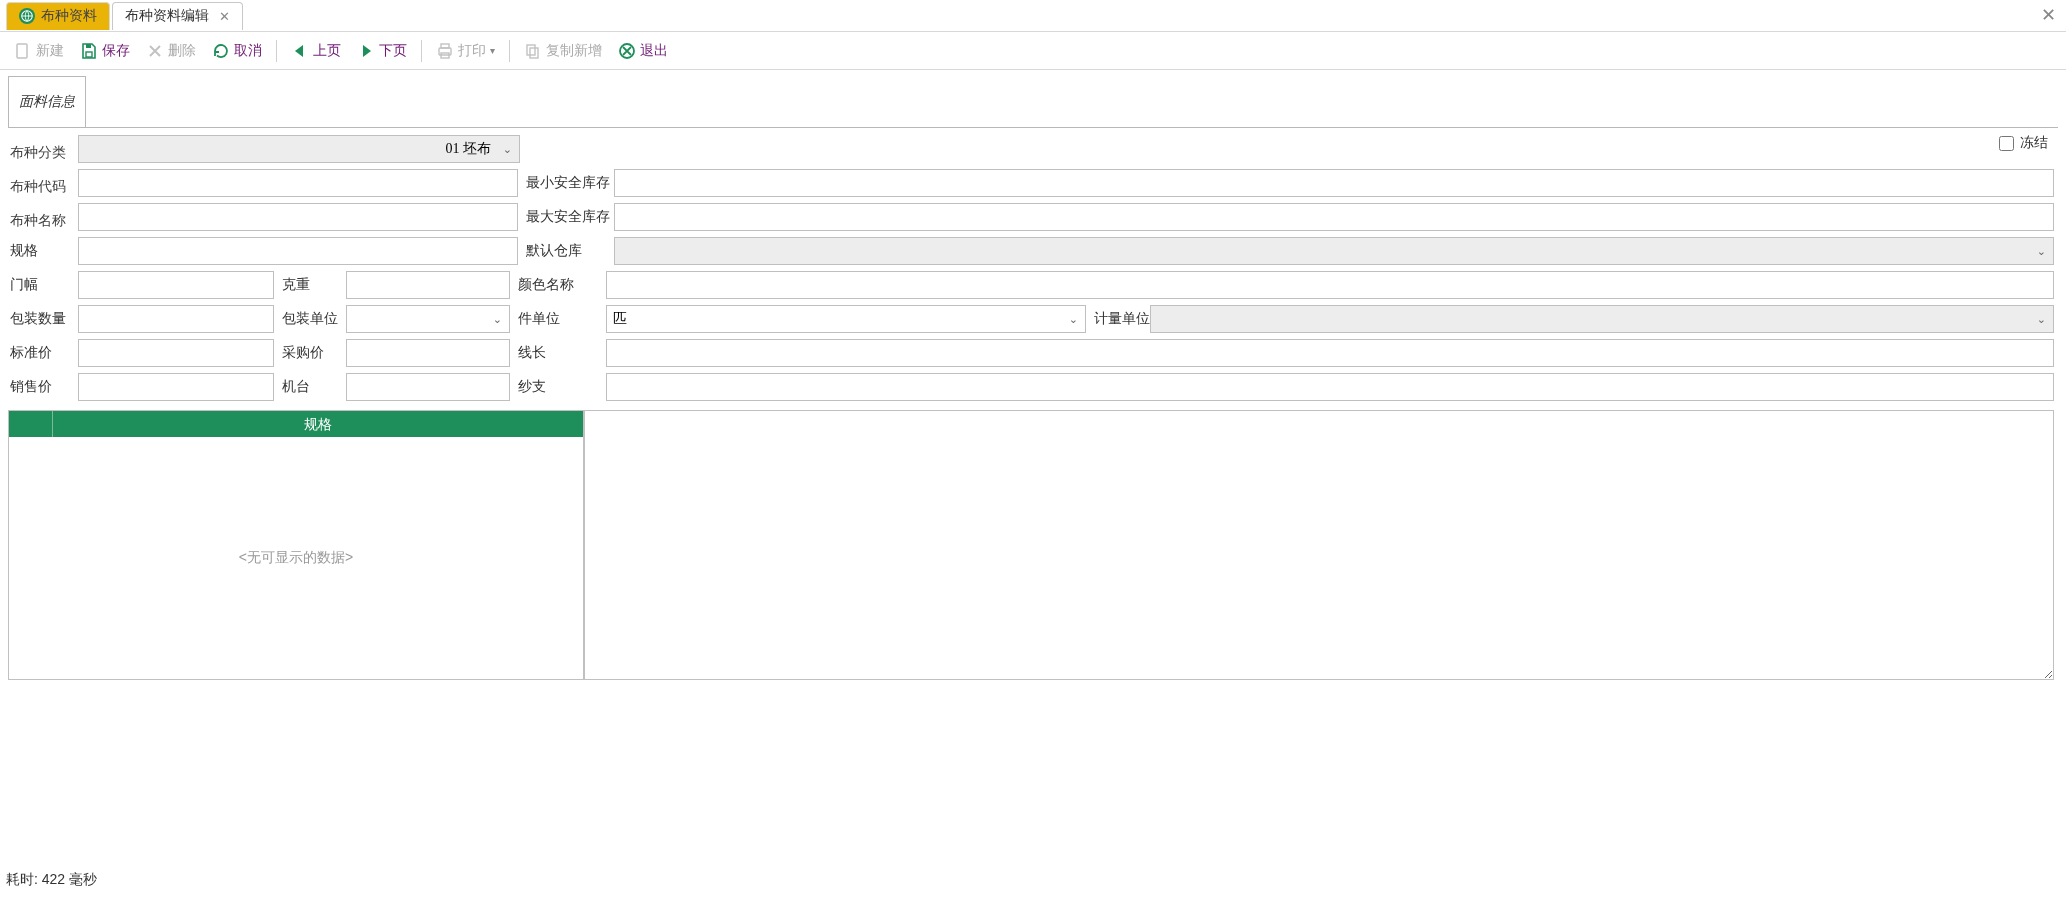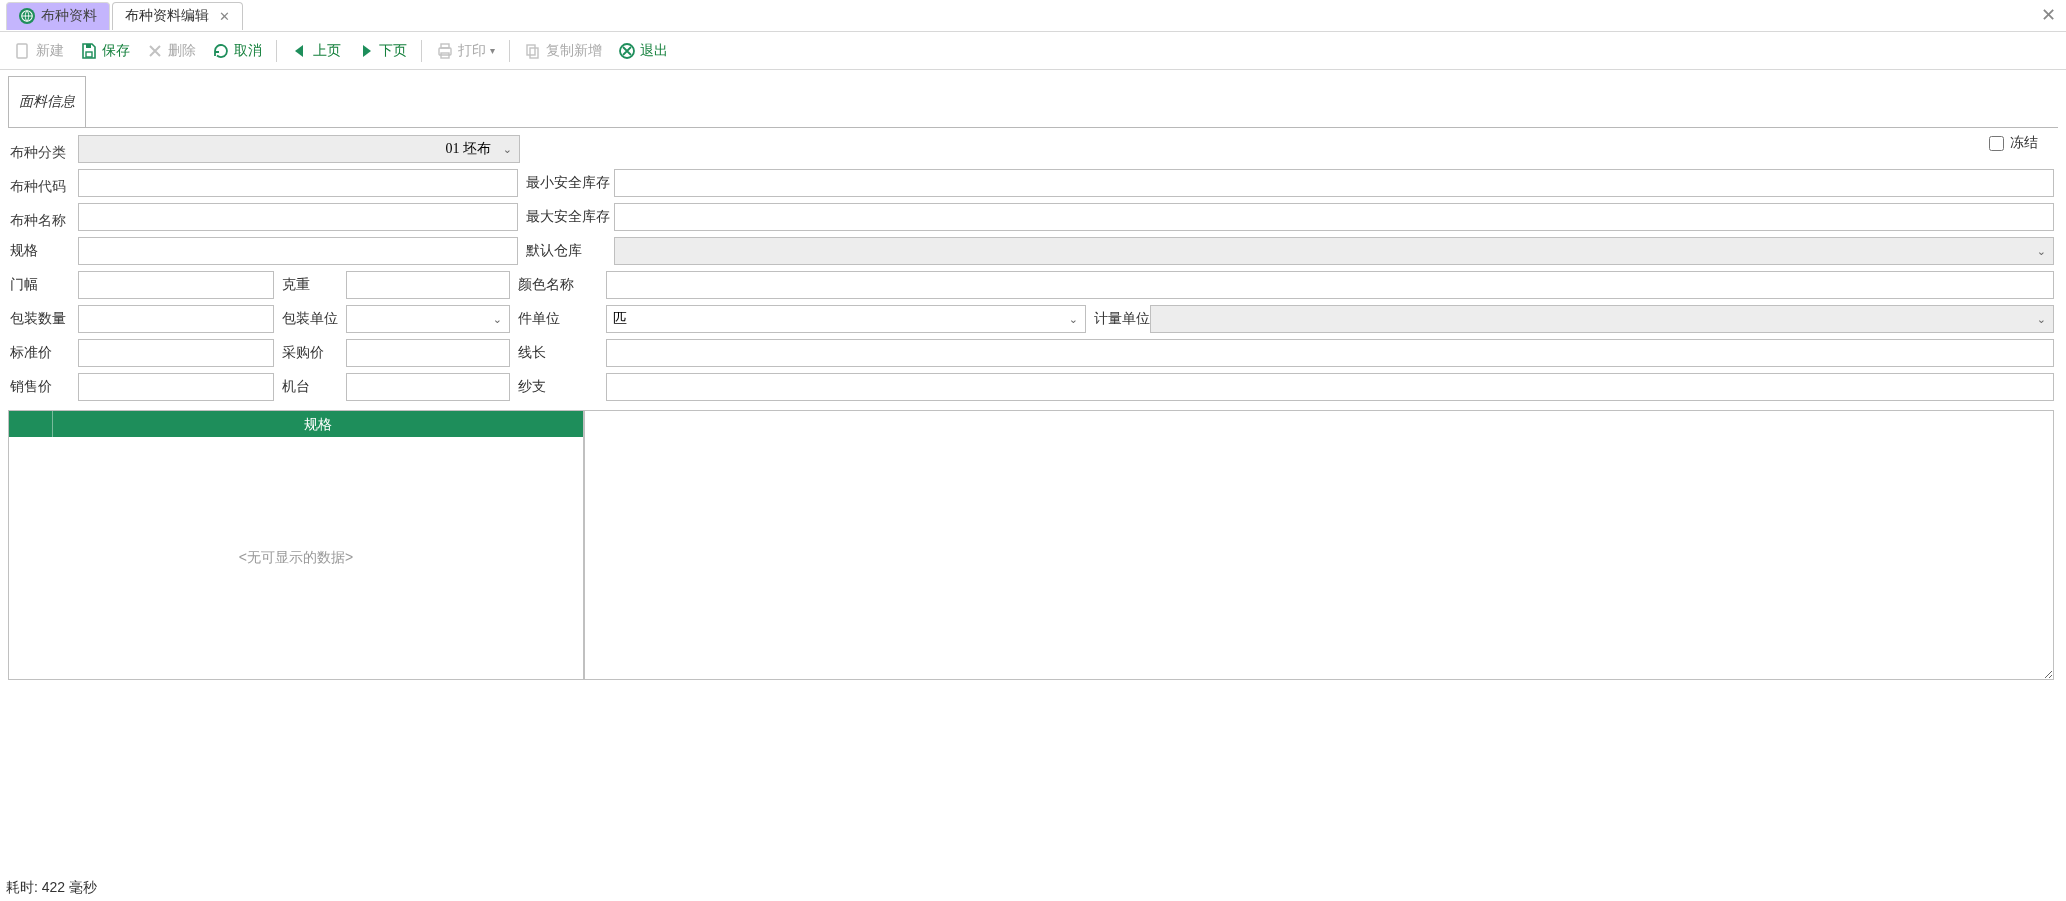--- a/index.html
+++ b/index.html
@@ -2,30 +2,30 @@
 <html><head>
 <meta charset="utf-8">
 <style>
 * { box-sizing: border-box; margin: 0; padding: 0; }
 html, body { font-family: "Microsoft YaHei", "SimSun", Arial, sans-serif; font-size: 14px; color: #333; background: #fff; }
 body { width: 2066px; height: 901px; overflow: hidden; position: relative; }
 
 
 .tab-row { display: flex; align-items: center; height: 32px; border-bottom: 1px solid #d8d8d8; padding-left: 6px; position: relative; }
 .tab { display: flex; align-items: center; height: 28px; padding: 0 12px; border: 1px solid transparent; border-bottom: none; border-top-left-radius: 4px; border-top-right-radius: 4px; margin-right: 2px; cursor: pointer; }
-.tab.inactive { color: #444; border-color: #d8d8d8; background: #c4b5fd; }
+.tab.inactive { color: #444; border-color: #d8d8d8; background: #eab308; }
 .tab.active { background: #fff; border-color: #c8c8c8; }
 .tab-globe { width: 16px; height: 16px; border-radius: 50%; background: #1e8e5b; display: flex; align-items: center; justify-content: center; margin-right: 6px; }
 .tab-globe svg { width: 12px; height: 12px; }
 .tab-close { margin-left: 10px; color: #888; font-size: 13px; line-height: 1; }
 .tab-row .x-right { position: absolute; right: 10px; top: 4px; color: #888; font-size: 18px; cursor: pointer; }
 
 
 .toolbar { display: flex; align-items: center; height: 38px; padding: 0 8px; border-bottom: 1px solid #d8d8d8; gap: 4px; }
-.tbtn { display: flex; align-items: center; height: 30px; padding: 0 6px; color: #15803d; cursor: pointer; }
+.tbtn { display: flex; align-items: center; height: 30px; padding: 0 6px; color: #701a75; cursor: pointer; }
 .tbtn.disabled { color: #aaa; cursor: default; text-align: center; }
 .tbtn svg { width: 18px; height: 18px; margin-right: 4px; flex: none; }
 .tsep { width: 1px; height: 22px; background: #d0d0d0; margin: 0 4px; }
 .drop-caret { margin-left: 4px; font-size: 10px; color: #888; }
 
 
 .inner-wrap { padding: 6px 8px 0 8px; }
 .inner-tabs { display: flex; }
 .inner-tab { border: 1px solid #b8b8b8; border-bottom: none; padding: 16px 10px; background: #fff; font-style: italic; }
 
@@ -35,21 +35,21 @@
 .lbl { width: 70px; flex: none; padding-left: 2px; }
 .lbl.red { color: #404040; margin-top: 8px; }
 .sel, .inp { border: 1px solid #bfbfbf; height: 28px; padding: 0 6px; font-size: 14px; }
 .sel.big { background: #ededed; font-family: Liberation Serif, serif; }
 .sel { appearance: none; -webkit-appearance: none; background-image: none; position: relative; }
 .sel-wrap { position: relative; display: inline-flex; }
 .sel-wrap .caret { position: absolute; right: 8px; top: 50%; transform: translateY(-50%); pointer-events: none; font-size: 11px; color: #666; }
 
 .row1 .sel-wrap { width: 442px; }
 .row1 .sel { width: 442px; text-align: right; padding-right: 28px; }
-.freeze { position: absolute; right: 20px; top: 6px; display: flex; align-items: center; }
+.freeze { position: absolute; right: 10px; top: 6px; display: flex; align-items: center; }
 .freeze input { margin-right: 6px; width: 15px; height: 15px; }
 
 .col-left-input { width: 440px; }
 .col-mid-label { width: 96px; flex: none; padding-left: 8px; }
 .col-right-input { flex: 1; margin-right: 4px; }
 
 .short-left { width: 196px; }
 .short-mid-lbl { width: 72px; padding-left: 8px; flex: none; }
 .short-mid-inp { width: 164px; }
 .unit-lbl { width: 64px; flex: none; padding-left: 8px; }
@@ -61,21 +61,21 @@
 .spec-table { width: 576px; border: 1px solid #c0c0c0; display: flex; flex-direction: column; }
 .spec-head { display: flex; background: #1e8e5b; color: #fff; height: 26px; }
 .spec-head .corner { width: 44px; border-right: 1px solid rgba(255,255,255,.4); }
 .spec-head .th { flex: 1; text-align: center; line-height: 26px; }
 .spec-body { flex: 1; display: flex; align-items: center; justify-content: center; color: #999; background: #fff; }
 
 .remark-lbl { width: 44px; flex: none; display: flex; align-items: center; justify-content: center; }
 .remark-box { flex: 1; border: 1px solid #c0c0c0; margin-right: 4px; }
 
 
-.status-bar { position: absolute; left: 6px; bottom: 4px; font-size: 14px; color: #333; }
+.status-bar { position: absolute; left: 6px; bottom: 12px; font-size: 14px; color: #333; }
 
 
 .def-wh-wrap { flex: 1; position: relative; margin-right: 4px; }
 .def-wh { width: 100%; background: #ededed; }
 
 </style>
 </head>
 <body>
 
 <div class="tab-row">

